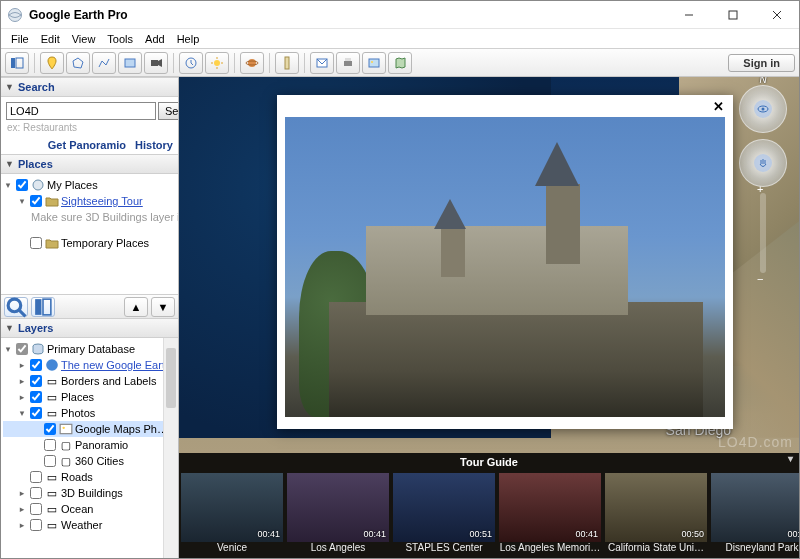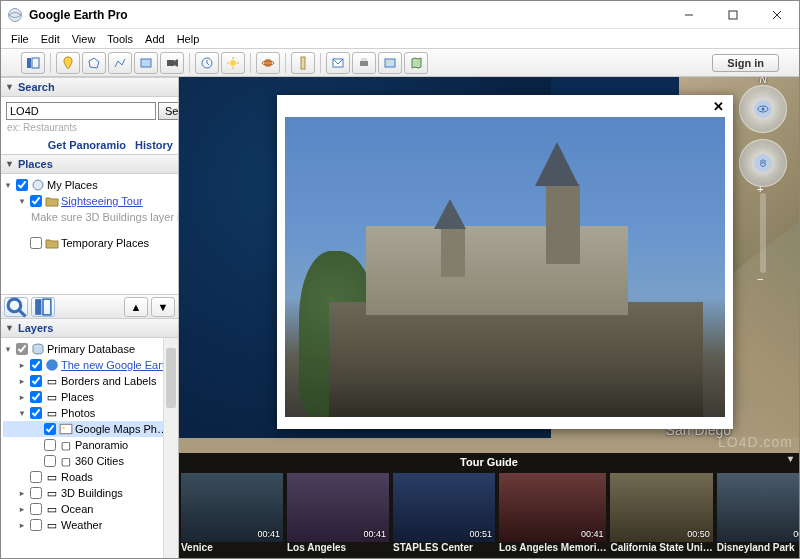--- a/index.html
+++ b/index.html
@@ -12,21 +12,21 @@
 .titlebar .title { flex: 0 0 auto; color: #000; font-size: 12px; font-weight: bold; }
 .titlebar .spacer { flex: 1; }
 .winbtn { width: 44px; height: 28px; display: flex; align-items: center; justify-content: center; }
 .winbtn svg { width: 10px; height: 10px; }
 
 
 .menubar { height: 20px; background: #fff; display: flex; align-items: center; padding: 0 4px; border-bottom: 1px solid #d0d0d0; }
 .menubar span { padding: 2px 6px; cursor: default; }
 
 
-.toolbar { height: 28px; background: linear-gradient(#fdfdfd,#ececec); border-bottom: 1px solid #c8c8c8; display: flex; align-items: center; padding: 0 20px; gap: 2px; }
+.toolbar { height: 28px; background: linear-gradient(#fdfdfd,#ececec); border-bottom: 1px solid #c8c8c8; display: flex; align-items: center; padding: 0 4px; gap: 2px; }
 .tbtn { width: 24px; height: 22px; border: 1px solid #b8b8b8; background: linear-gradient(#fff,#e9e9e9); border-radius: 3px; display: flex; align-items: center; justify-content: center; font-size: 11px; }
 .tbtn svg { width: 14px; height: 14px; }
 .tdiv { width: 1px; height: 20px; background: #c8c8c8; margin: 0 3px; }
 .signin { margin-left: auto; padding: 2px 14px; border: 1px solid #aaa; border-radius: 3px; background: linear-gradient(#fff,#e9e9e9); color: #333; font-weight: bold; font-size: 11px; }
 
 
 .body { flex: 1; display: flex; overflow: hidden; }
 .sidebar { width: 178px; background: #fff; border-right: 1px solid #bdbdbd; display: flex; flex-direction: column; overflow: hidden; }
 .panel-hdr { height: 20px; background: linear-gradient(#f7f7f7,#e4e4e4); border-top: 1px solid #cfcfcf; border-bottom: 1px solid #cfcfcf; display: flex; align-items: center; padding: 0 4px; gap: 4px; }
 .panel-hdr .tri { color: #555; font-size: 9px; }
@@ -93,21 +93,21 @@
 .castle .tree { position:absolute; bottom:0; left:-8%; width:80px; height:65%; background: radial-gradient(circle at 40% 30%, #4a6b3e, #2e4524); border-radius: 40% 50% 30% 20%;}
 
 
 .tour { position: absolute; left: 0; right: 0; bottom: 0; height: 105px; background: rgba(0,0,0,0.88); color: #fff; }
 .tour-hdr { height: 18px; display: flex; align-items: center; justify-content: center; font-size: 11px; font-weight: bold; position: relative; }
 .tour-hdr .col { position:absolute; right:6px; top:0; cursor:pointer; color:#ccc; font-size:10px;}
 .tg-row { display: flex; height: 85px; overflow: hidden; }
 .tg-item { flex: 0 0 102px; margin: 2px 2px 0 2px; display: flex; flex-direction: column; }
 .tg-thumb { flex: 1; background: #333; position: relative; text-decoration: underline; }
 .tg-thumb .dur { position: absolute; right: 3px; bottom: 3px; font-size: 9px; color: #fff; text-shadow: 0 0 2px #000;}
-.tg-name { height: 14px; font-size: 10px; color: #eee; white-space: nowrap; overflow: hidden; text-overflow: ellipsis;  font-weight: bold;}
+.tg-name { height: 14px; font-size: 10px; color: #eee; white-space: nowrap; overflow: hidden; text-overflow: ellipsis; text-align: center;}
 .thumb-a{background:linear-gradient(#3a4d5c,#1a2530);} .thumb-b{background:linear-gradient(#4c3f5e,#2a1f35);} .thumb-c{background:linear-gradient(#2a3d66,#121d36);} .thumb-d{background:linear-gradient(#6b3a3a,#2e1313);} .thumb-e{background:linear-gradient(#726a52,#3a3424);} .thumb-f{background:linear-gradient(#4a5a6a,#1e2832);}
 
 .watermark { position:absolute; right:6px; bottom:108px; color:rgba(255,255,255,0.35); font-size:14px; letter-spacing:1px;}
 
 
 .folder-ico { fill:#c9b15f; stroke:#9c853d; }
 </style>
 </head>
 <body>
 

